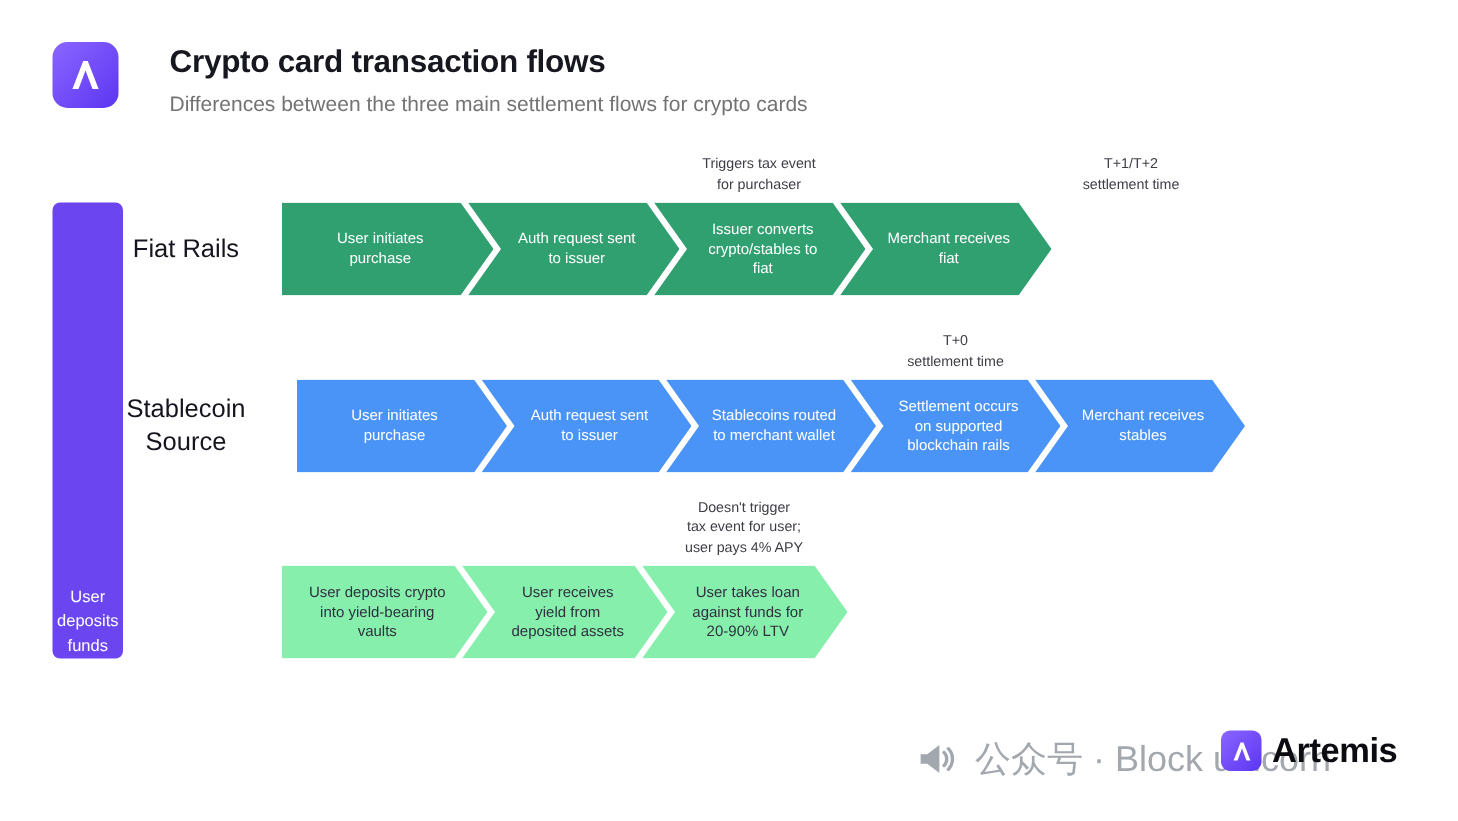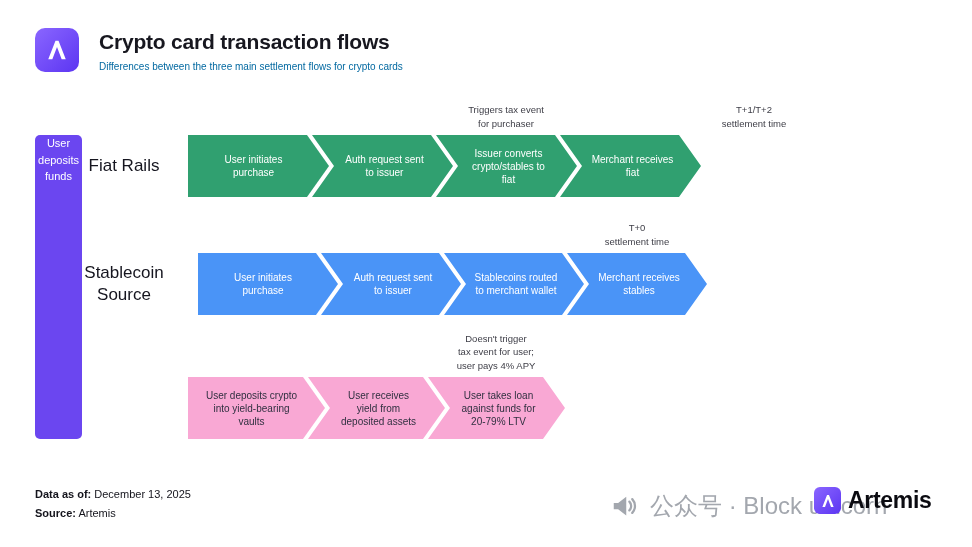--- a/index.html
+++ b/index.html
@@ -1,48 +1,48 @@
 <!DOCTYPE html>
 <html><head>
 <meta charset="utf-8">
 <style>
   html,body{margin:0;padding:0;background:#fff;}
   .canvas{position:relative;width:972px;height:547px;background:#ffffff;overflow:hidden;
           font-family:"Liberation Sans","DejaVu Sans",sans-serif;}
 
   
-  .header{position:absolute;top:28px;left:35px;display:flex;gap:20px;align-items:flex-start;}
+  .header{position:absolute;top:28px;left:35px;display:flex;gap:34px;align-items:flex-start;}
   .logo-lg{width:44px;height:44px;border-radius:10px;flex:0 0 auto;
            background:linear-gradient(135deg,#8a66ff 0%,#5c35f2 100%);
            display:flex;align-items:center;justify-content:center;}
   .title{font-size:21px;font-weight:700;color:#17171f;margin:2px 0 7px;letter-spacing:-0.2px;}
-  .subtitle{font-size:10px;color:#0369a1;margin:0;}
+  .subtitle{font-size:14px;color:#737373;margin:0;}
 
   
   .deposit{position:absolute;left:35px;top:135px;width:47px;height:304px;background:#6b46f0;
-           border-radius:5px;display:flex;align-items:flex-start;justify-content:center;text-align:center;
+           border-radius:5px;display:flex;align-items:flex-end;justify-content:center;text-align:center;
            color:#fff;font-size:11px;line-height:1.5;padding:0 5px;box-sizing:border-box;}
 
   
   .flow-row{position:absolute;left:0;width:972px;height:62px;}
   .r1{top:135px}.r2{top:253px}.r3{top:377px}
   .row-label{position:absolute;left:72px;width:104px;height:100%;display:flex;align-items:center;
              justify-content:center;text-align:center;font-size:17px;color:#15151f;line-height:1.3;}
   .arrows{position:absolute;top:0;height:100%;display:flex;}
   .r1 .arrows{left:188px}.r2 .arrows{left:198px}.r3 .arrows{left:188px}
   .arrow{height:100%;display:flex;align-items:center;justify-content:center;text-align:center;
          font-size:10px;line-height:1.3;color:#fff;box-sizing:border-box;padding:0 25px 0 29px;
          clip-path:polygon(0 0,calc(100% - 22px) 0,100% 50%,calc(100% - 22px) 100%,0 100%,22px 50%);}
   .arrow.head{clip-path:polygon(0 0,calc(100% - 22px) 0,100% 50%,calc(100% - 22px) 100%,0 100%);
          padding-left:15px;}
   .arrow + .arrow{margin-left:-17px;}
   .r1 .arrow{width:141px}.r2 .arrow{width:140px}.r3 .arrow{width:137px}
   .green{background:#30a070}
   .blue{background:#4a94f7}
-  .lavender{background:#f9a8d4;color:#303040}
+  .lavender{background:#86efac;color:#303040}
 
   
   .ann{position:absolute;bottom:calc(100% + 5px);transform:translateX(-50%);text-align:center;
        font-size:9.5px;color:#3e3e47;line-height:1.4;white-space:pre-line;}
 
   
   .footer{position:absolute;left:35px;top:485px;font-size:11px;color:#14141c;line-height:1.7;}
   .footer b{font-weight:700;}
 
   
@@ -103,48 +103,47 @@
       <div class="arrow blue head">
           <span>User initiates purchase</span>
         </div>
       <div class="arrow blue">
           <span>Auth request sent to issuer</span>
         </div>
       <div class="arrow blue">
           <span>Stablecoins routed to merchant wallet</span>
         </div>
       <div class="arrow blue">
+          <span>Settlement occurs on supported blockchain rails</span>
+        </div>
+      <div class="arrow blue">
           <span>Merchant receives stables</span>
         </div>
     </div>
     <div class="ann" style="left:637px">T+0
 settlement time</div>
   </section>
 
   <section class="flow-row r3">
     <div class="arrows">
       <div class="arrow lavender head">
           <span>User deposits crypto into yield-bearing vaults</span>
         </div>
       <div class="arrow lavender">
           <span>User receives yield from deposited assets</span>
         </div>
       <div class="arrow lavender">
-          <span>User takes loan against funds for 20-79% LTV</span>
+          <span>User takes loan against funds for 20-90% LTV</span>
         </div>
     </div>
     <div class="ann" style="left:496px">Doesn't trigger
 tax event for user;
 user pays 4% APY</div>
   </section>
 
-  <div class="footer">
-    <div><b>Data as of:</b><span> December 13, 2025</span></div>
-    <div><b>Source:</b><span> Artemis</span></div>
-  </div>
 
   <div class="watermark">
     <svg width="30" height="30" viewBox="0 0 24 24">
       <path d="M3 9.5v5h3.5L13 19.5v-15L6.5 9.5H3z" fill="#a3a7ae"></path>
       <path d="M15.5 8.5a5 5 0 0 1 0 7" fill="none" stroke="#a3a7ae" stroke-width="1.8" stroke-linecap="round"></path>
       <path d="M17.8 6.5a8 8 0 0 1 0 11" fill="none" stroke="#a3a7ae" stroke-width="1.8" stroke-linecap="round"></path>
     </svg>
     <span>公众号 · Block unicorn</span>
   </div>
 

